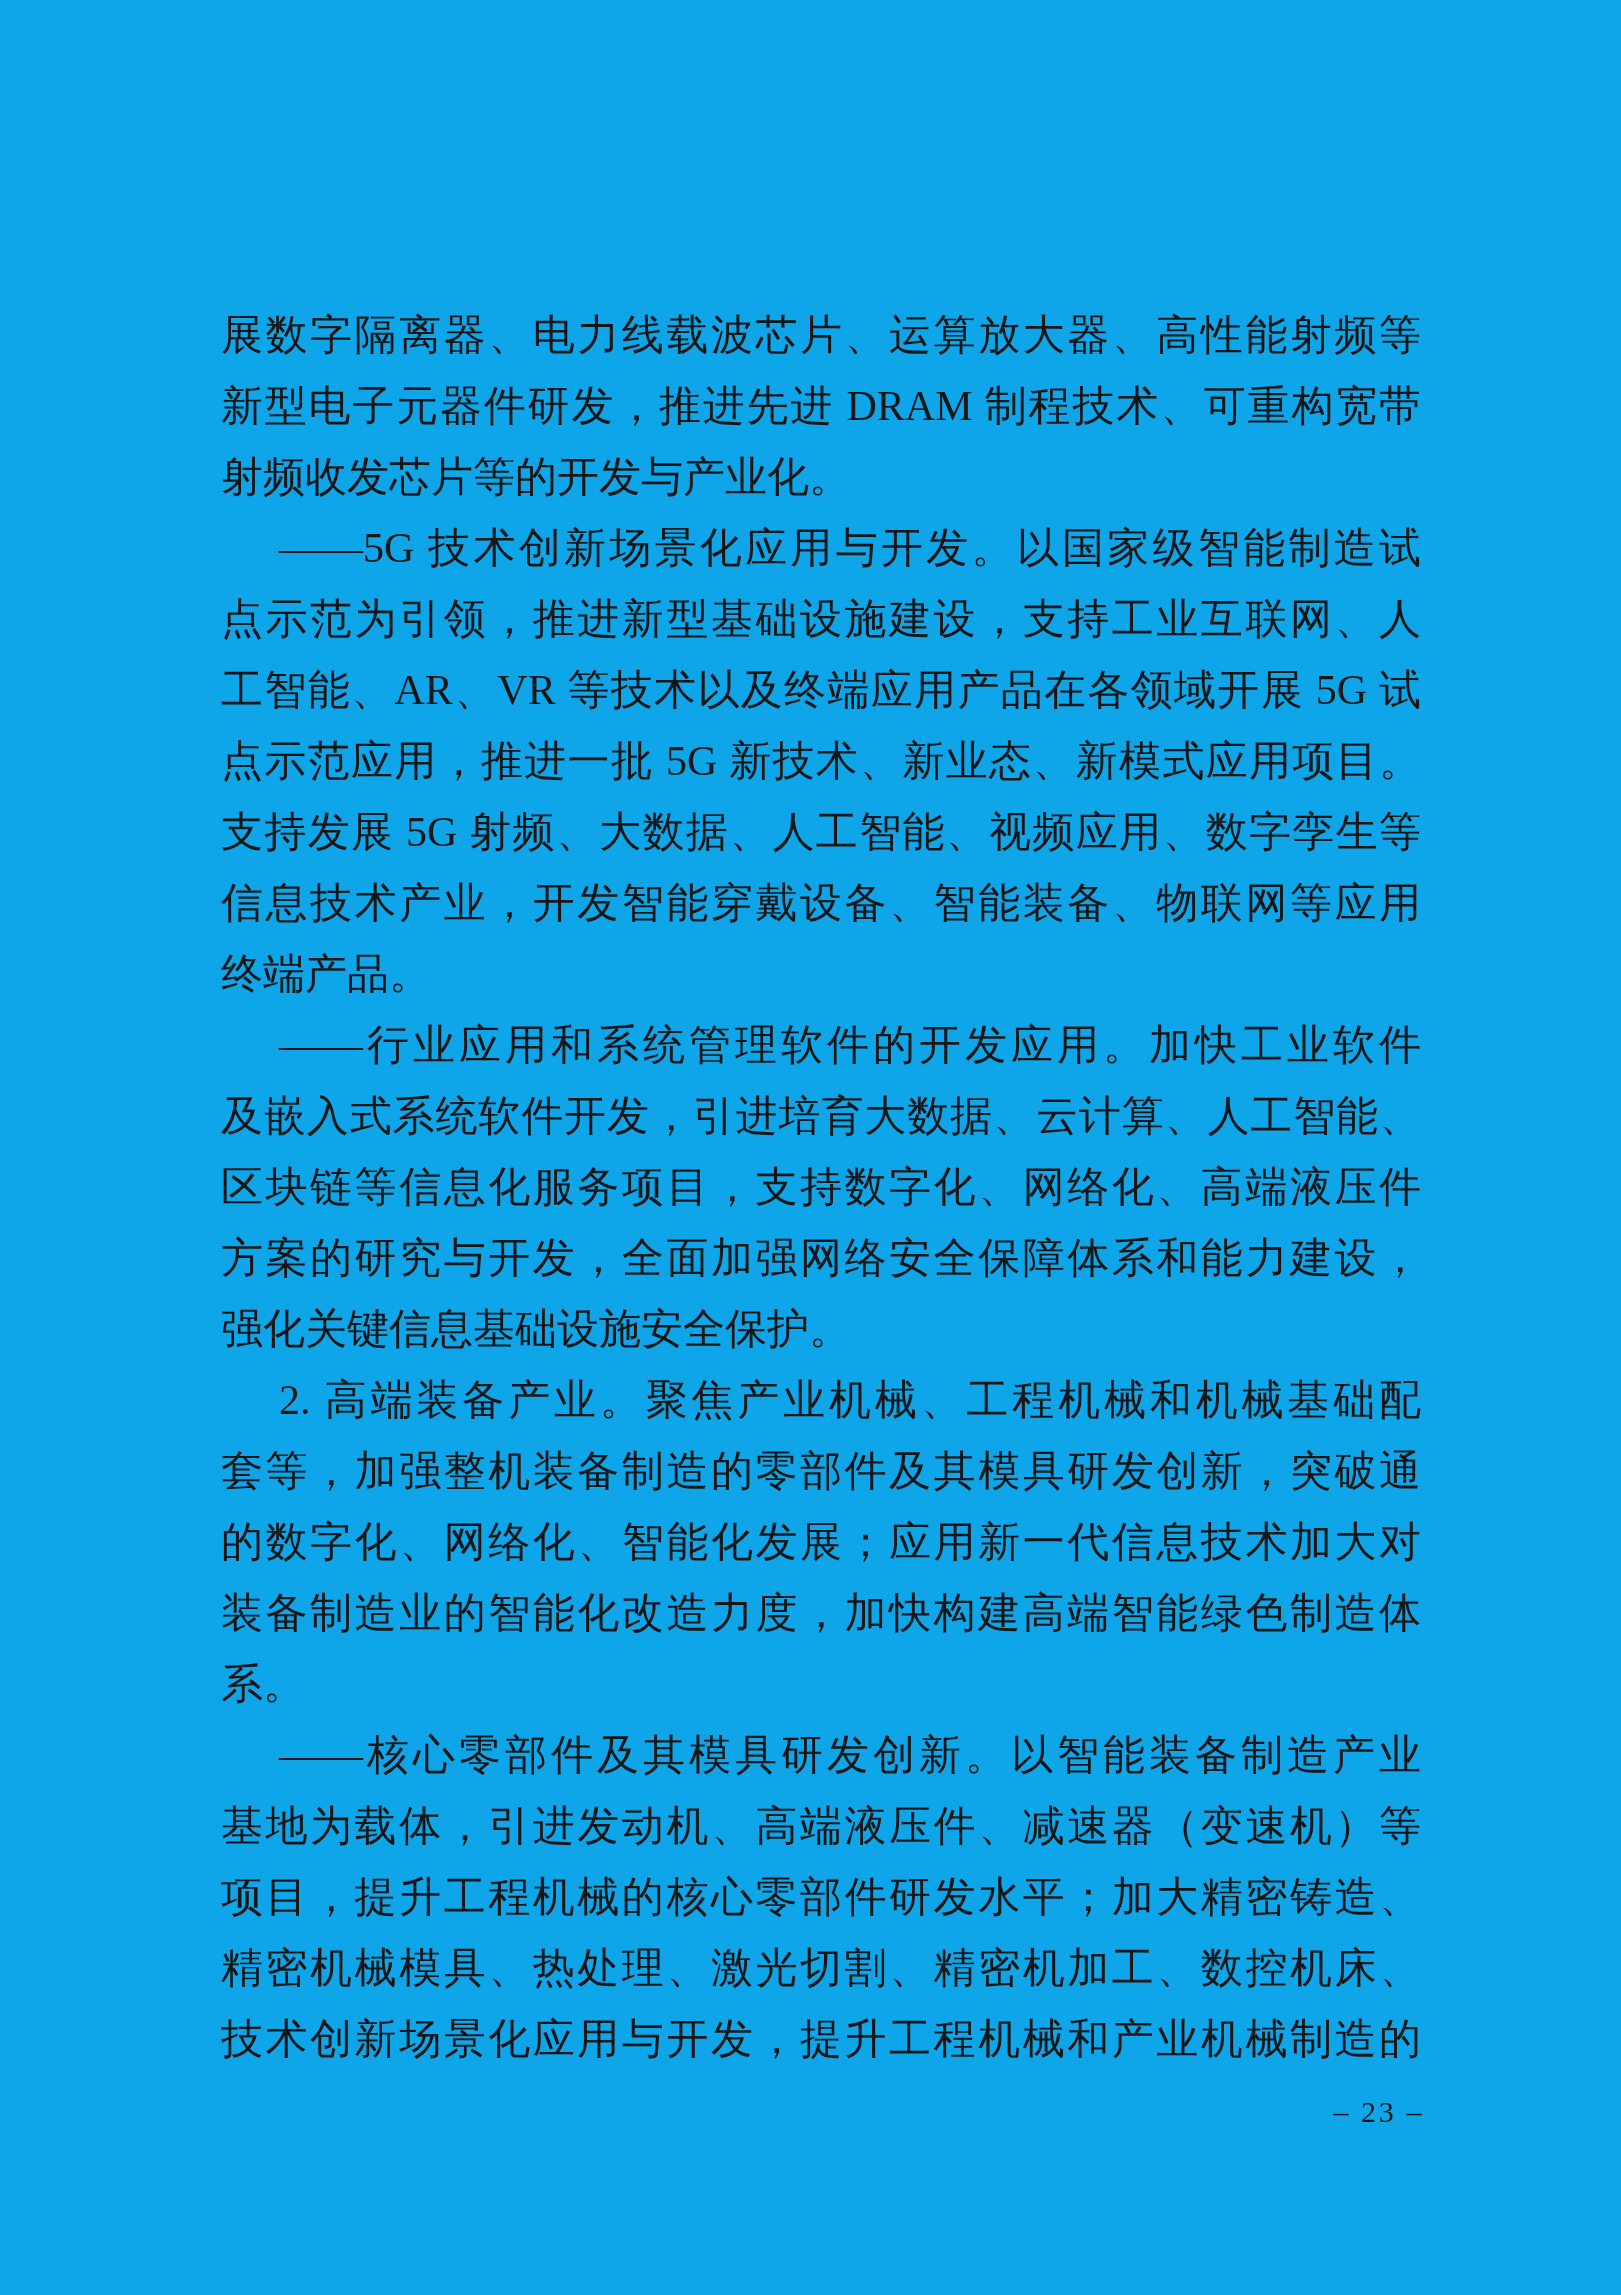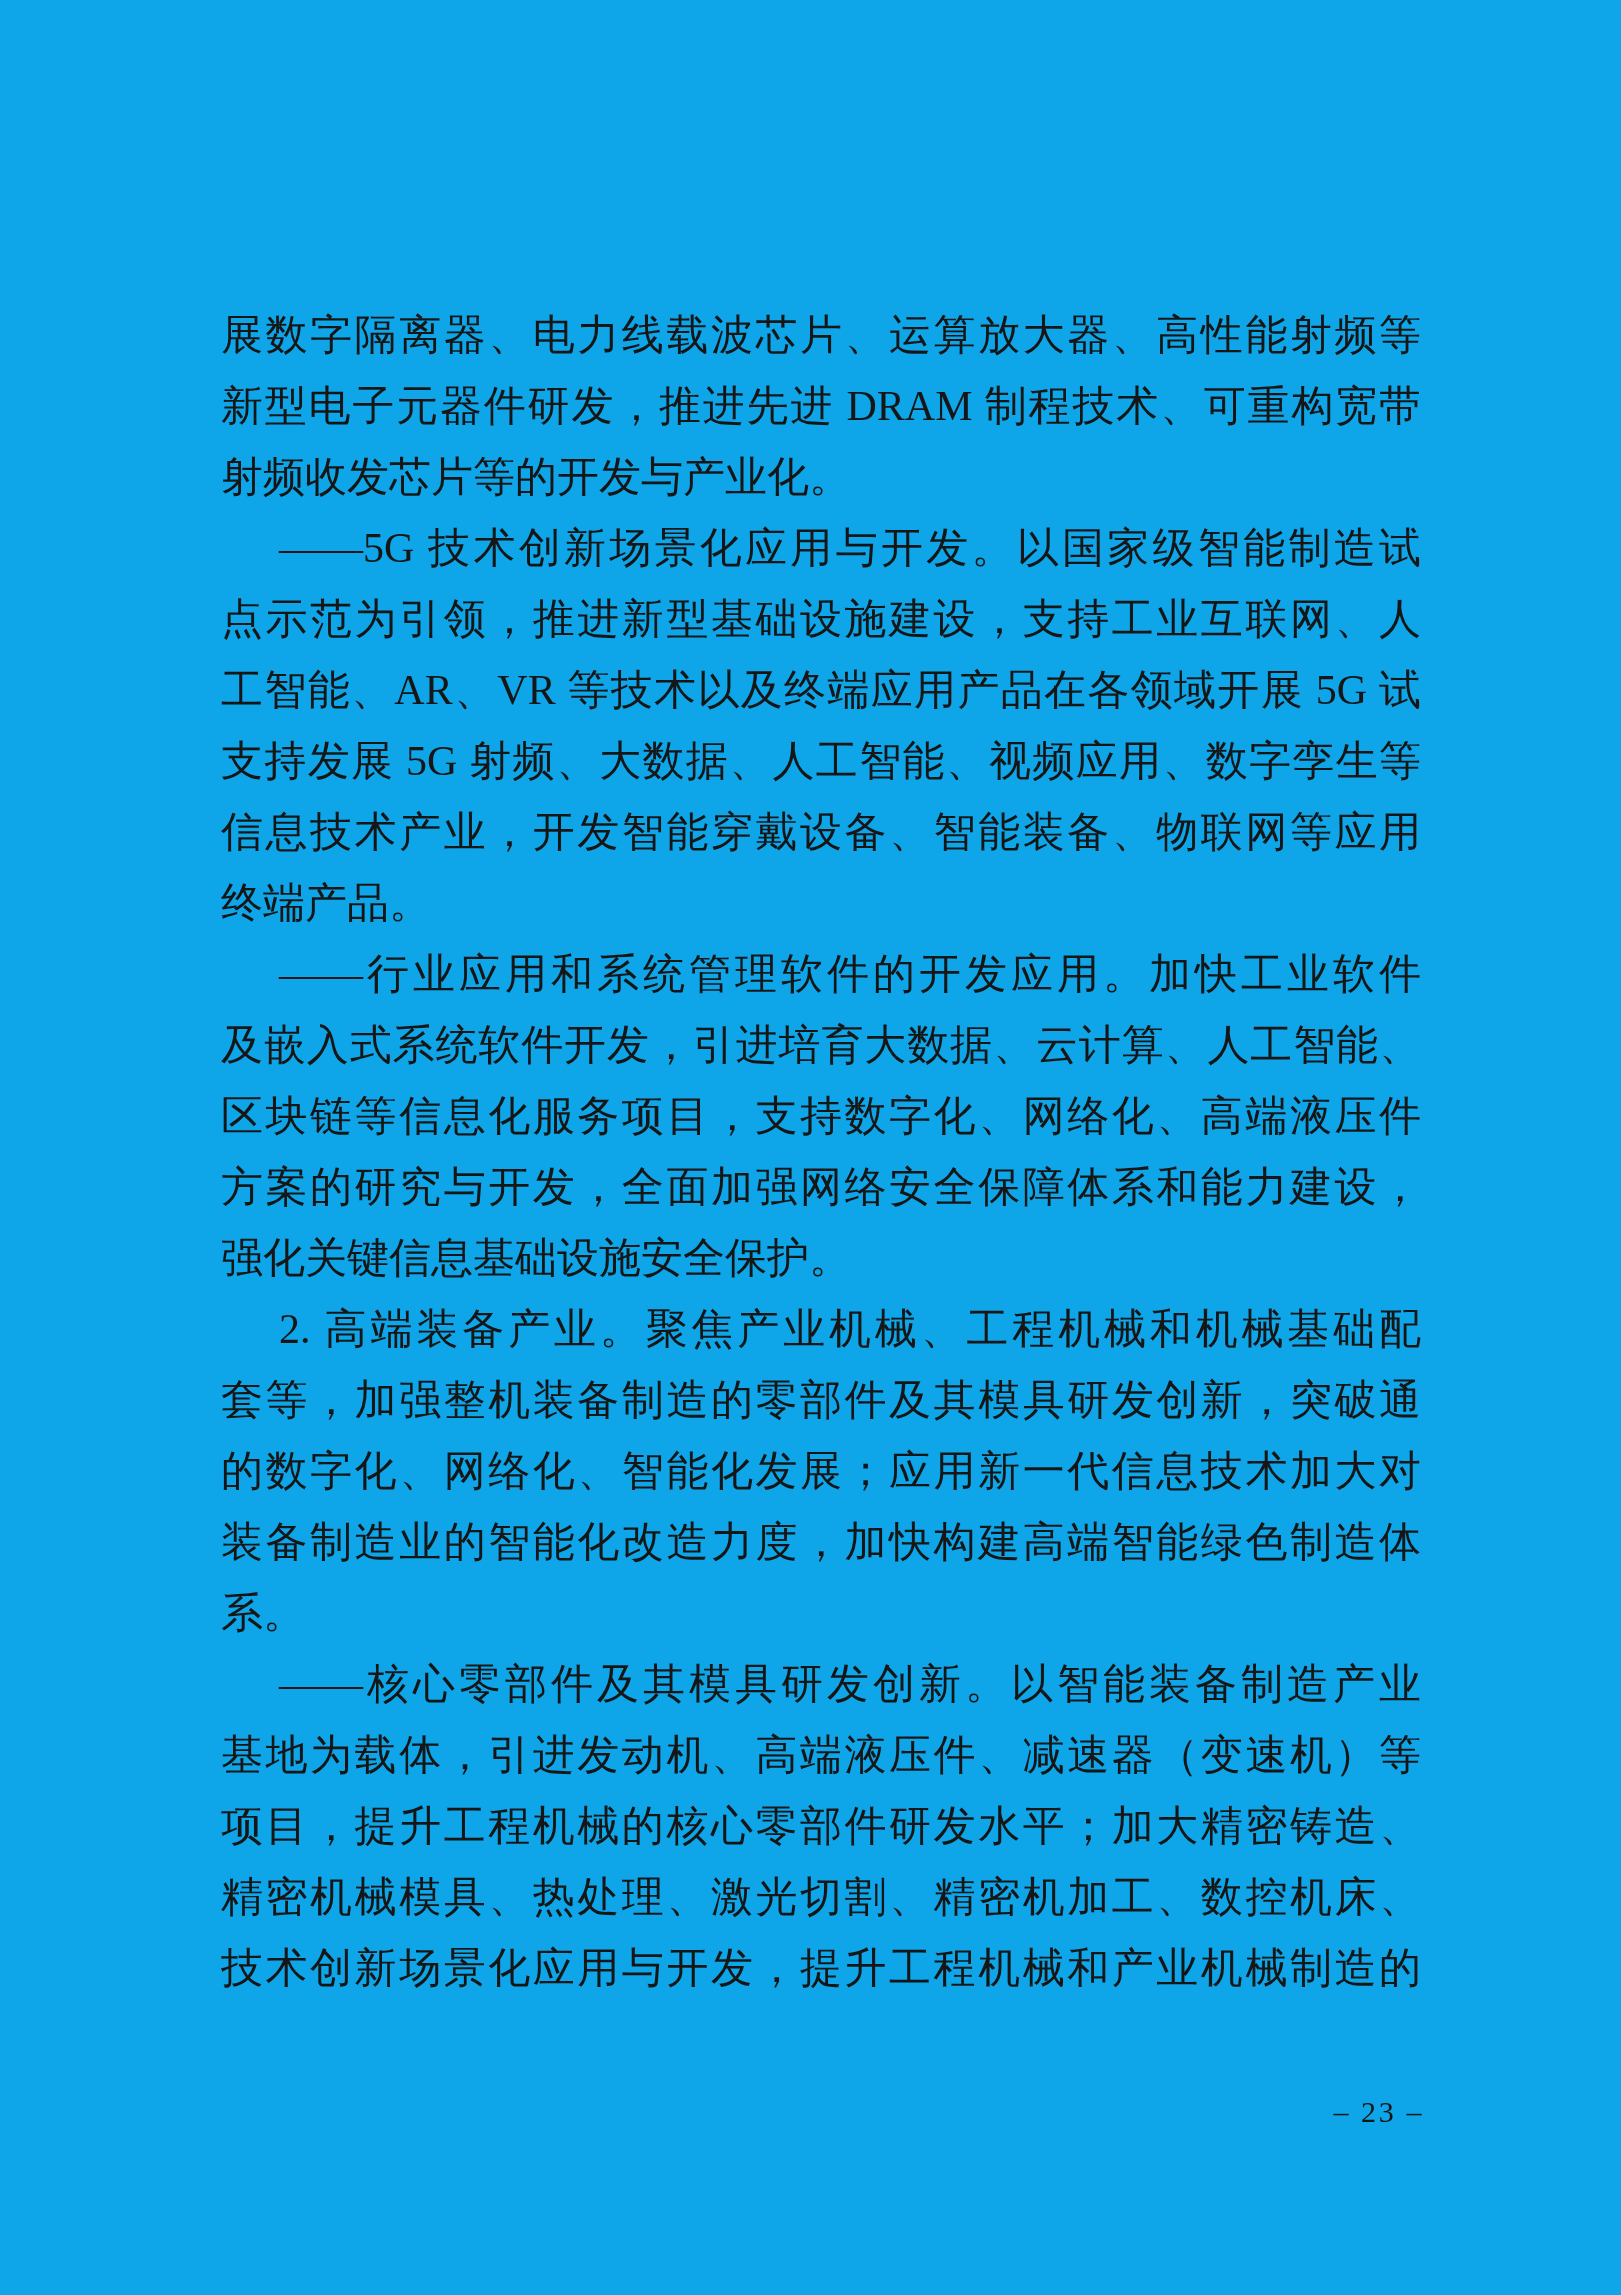--- a/index.html
+++ b/index.html
@@ -54,20 +54,21 @@
 <body>
 
 <div class="page">
   <div class="text-block">
     <div class="line">展数字隔离器、电力线载波芯片、运算放大器、高性能射频等</div>
     <div class="line">新型电子元器件研发，推进先进 DRAM 制程技术、可重构宽带</div>
     <div class="line end">射频收发芯片等的开发与产业化。</div>
     <div class="line indent">——5G 技术创新场景化应用与开发。以国家级智能制造试</div>
     <div class="line">点示范为引领，推进新型基础设施建设，支持工业互联网、人</div>
     <div class="line">工智能、AR、VR 等技术以及终端应用产品在各领域开展 5G 试</div>
+    <div class="line">点示范应用，推进一批 5G 新技术、新业态、新模式应用项目。</div>
     <div class="line">支持发展 5G 射频、大数据、人工智能、视频应用、数字孪生等</div>
     <div class="line">信息技术产业，开发智能穿戴设备、智能装备、物联网等应用</div>
     <div class="line end">终端产品。</div>
     <div class="line indent">——行业应用和系统管理软件的开发应用。加快工业软件</div>
     <div class="line">及嵌入式系统软件开发，引进培育大数据、云计算、人工智能、</div>
     <div class="line">区块链等信息化服务项目，支持数字化、网络化、高端液压件</div>
     <div class="line">方案的研究与开发，全面加强网络安全保障体系和能力建设，</div>
     <div class="line end">强化关键信息基础设施安全保护。</div>
     <div class="line indent">2. 高端装备产业。聚焦产业机械、工程机械和机械基础配</div>
     <div class="line">套等，加强整机装备制造的零部件及其模具研发创新，突破通</div>

